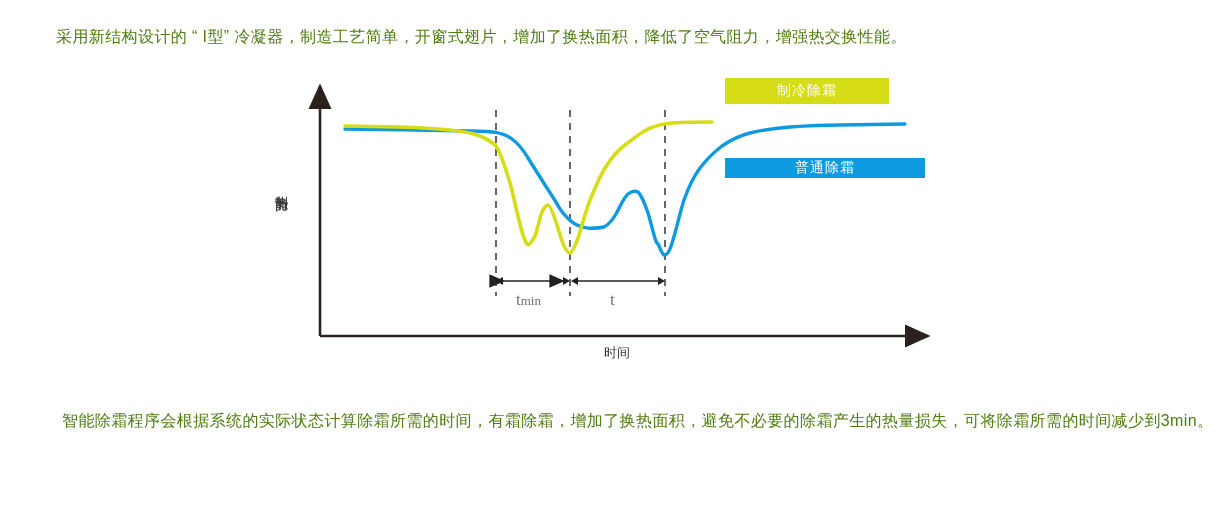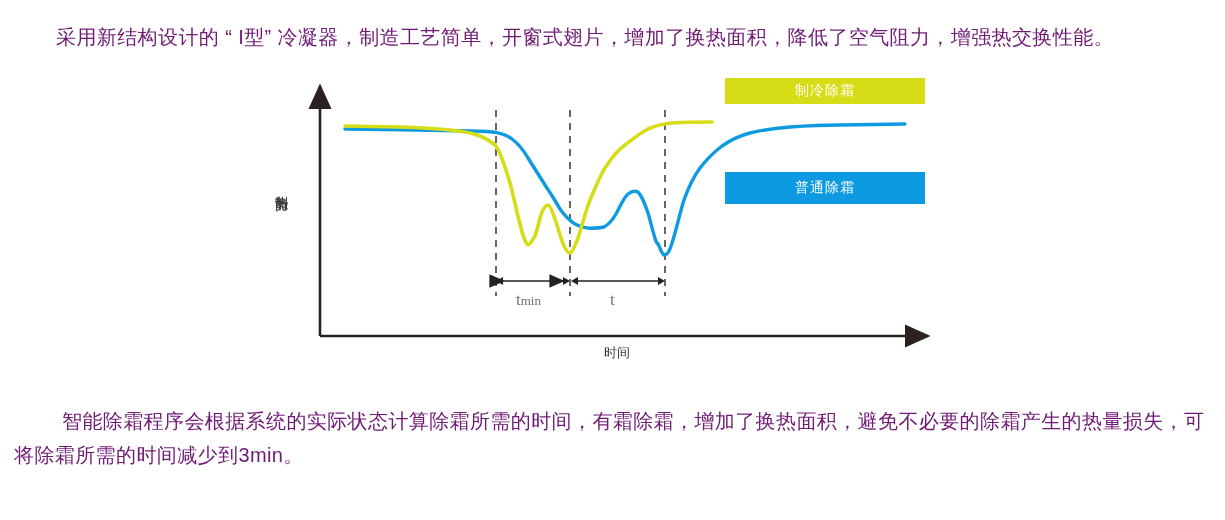--- a/index.html
+++ b/index.html
@@ -10,23 +10,23 @@
   body {
     width: 1225px;
     height: 520px;
     position: relative;
     font-family: "Liberation Sans", "DejaVu Sans", sans-serif;
     color: #1a1a1a;
     overflow: hidden;
   }
   .para {
     position: absolute;
-    font-size: 20px;
+    font-size: 16px;
     line-height: 34px;
-    color: #701a75;
+    color: #4d7c0f;
     letter-spacing: 0.4px;
     white-space: pre-wrap;
   }
   #intro-paragraph {
     left: 56px;
     top: 20px;
     width: 1140px;
   }
   #closing-paragraph {
     left: 14px;
@@ -52,29 +52,29 @@
   }
   .legend-label {
     font-family: "Liberation Serif", "DejaVu Serif", serif;
     font-size: 14px;
     color: #ffffff;
     letter-spacing: 1px;
   }
   #legend-cooling-defrost {
     left: 725px;
     top: 78px;
-    width: 200px;
+    width: 164px;
     height: 26px;
     background: #d6dd16;
   }
   #legend-normal-defrost {
     left: 725px;
-    top: 172px;
+    top: 158px;
     width: 200px;
-    height: 32px;
+    height: 20px;
     background: #0d9ae0;
   }
   .axis-title {
     position: absolute;
     font-size: 13px;
     color: #333333;
   }
   #y-axis-title {
     left: 268px;
     top: 185px;

